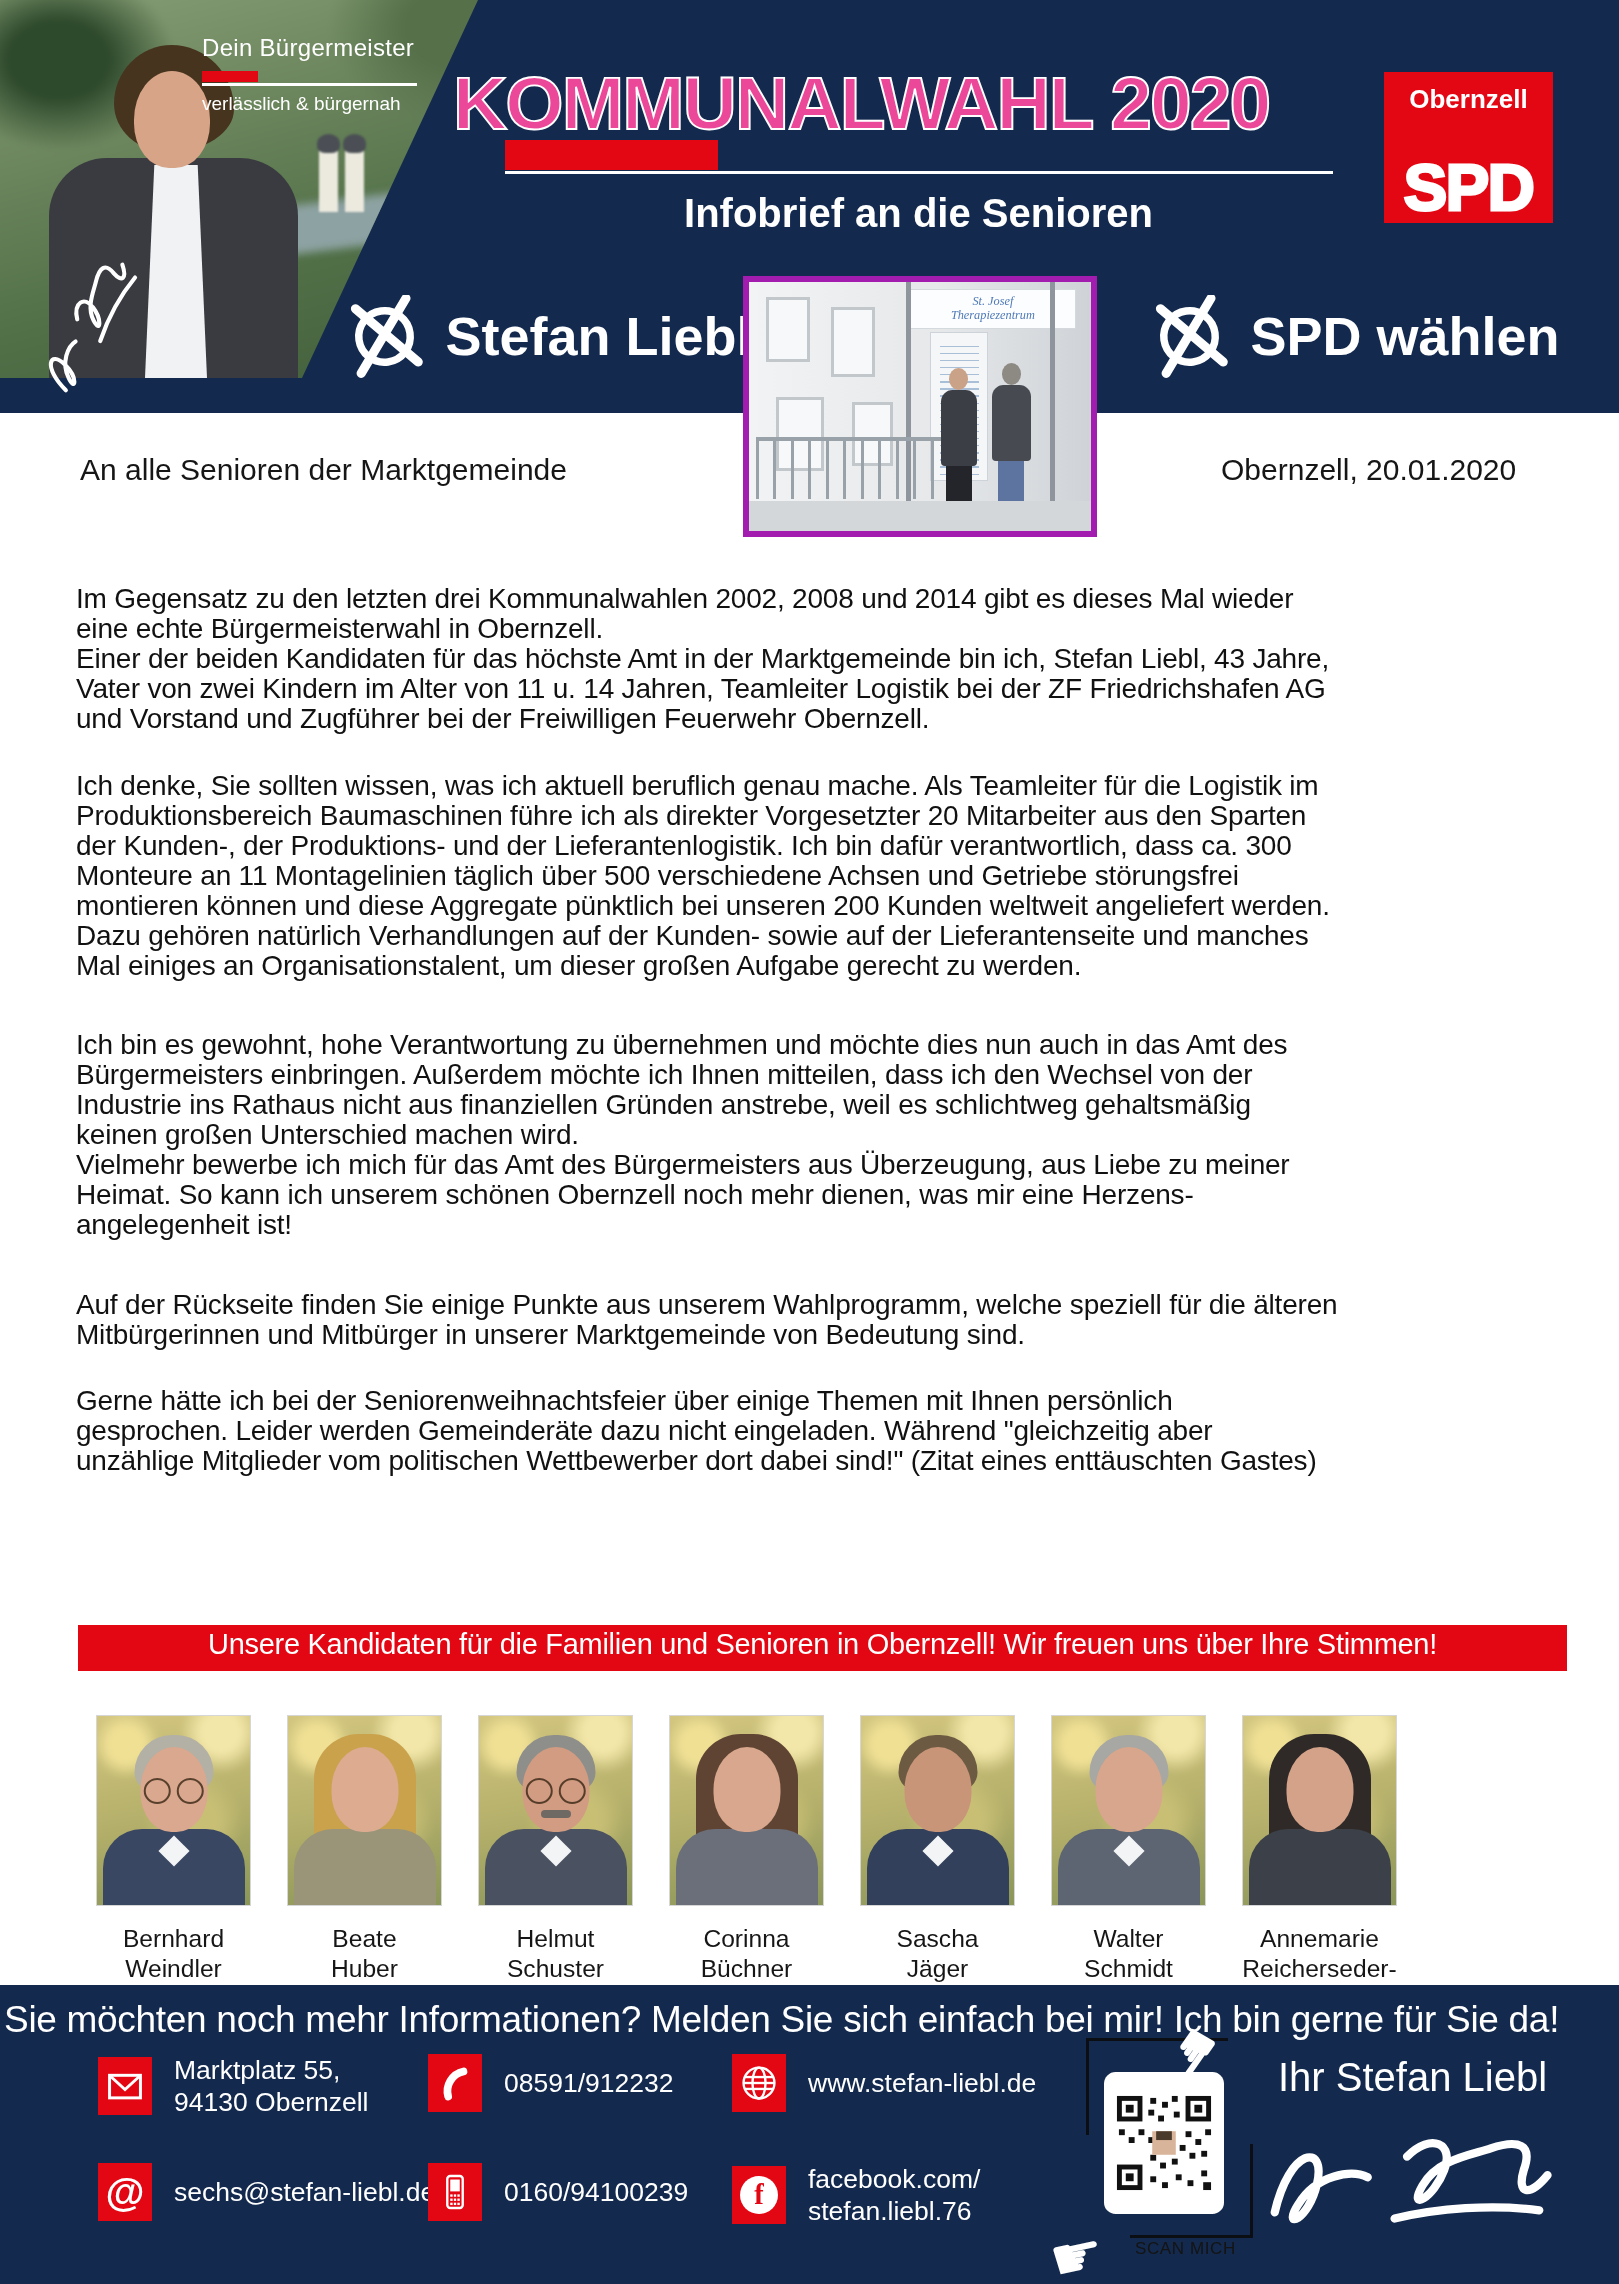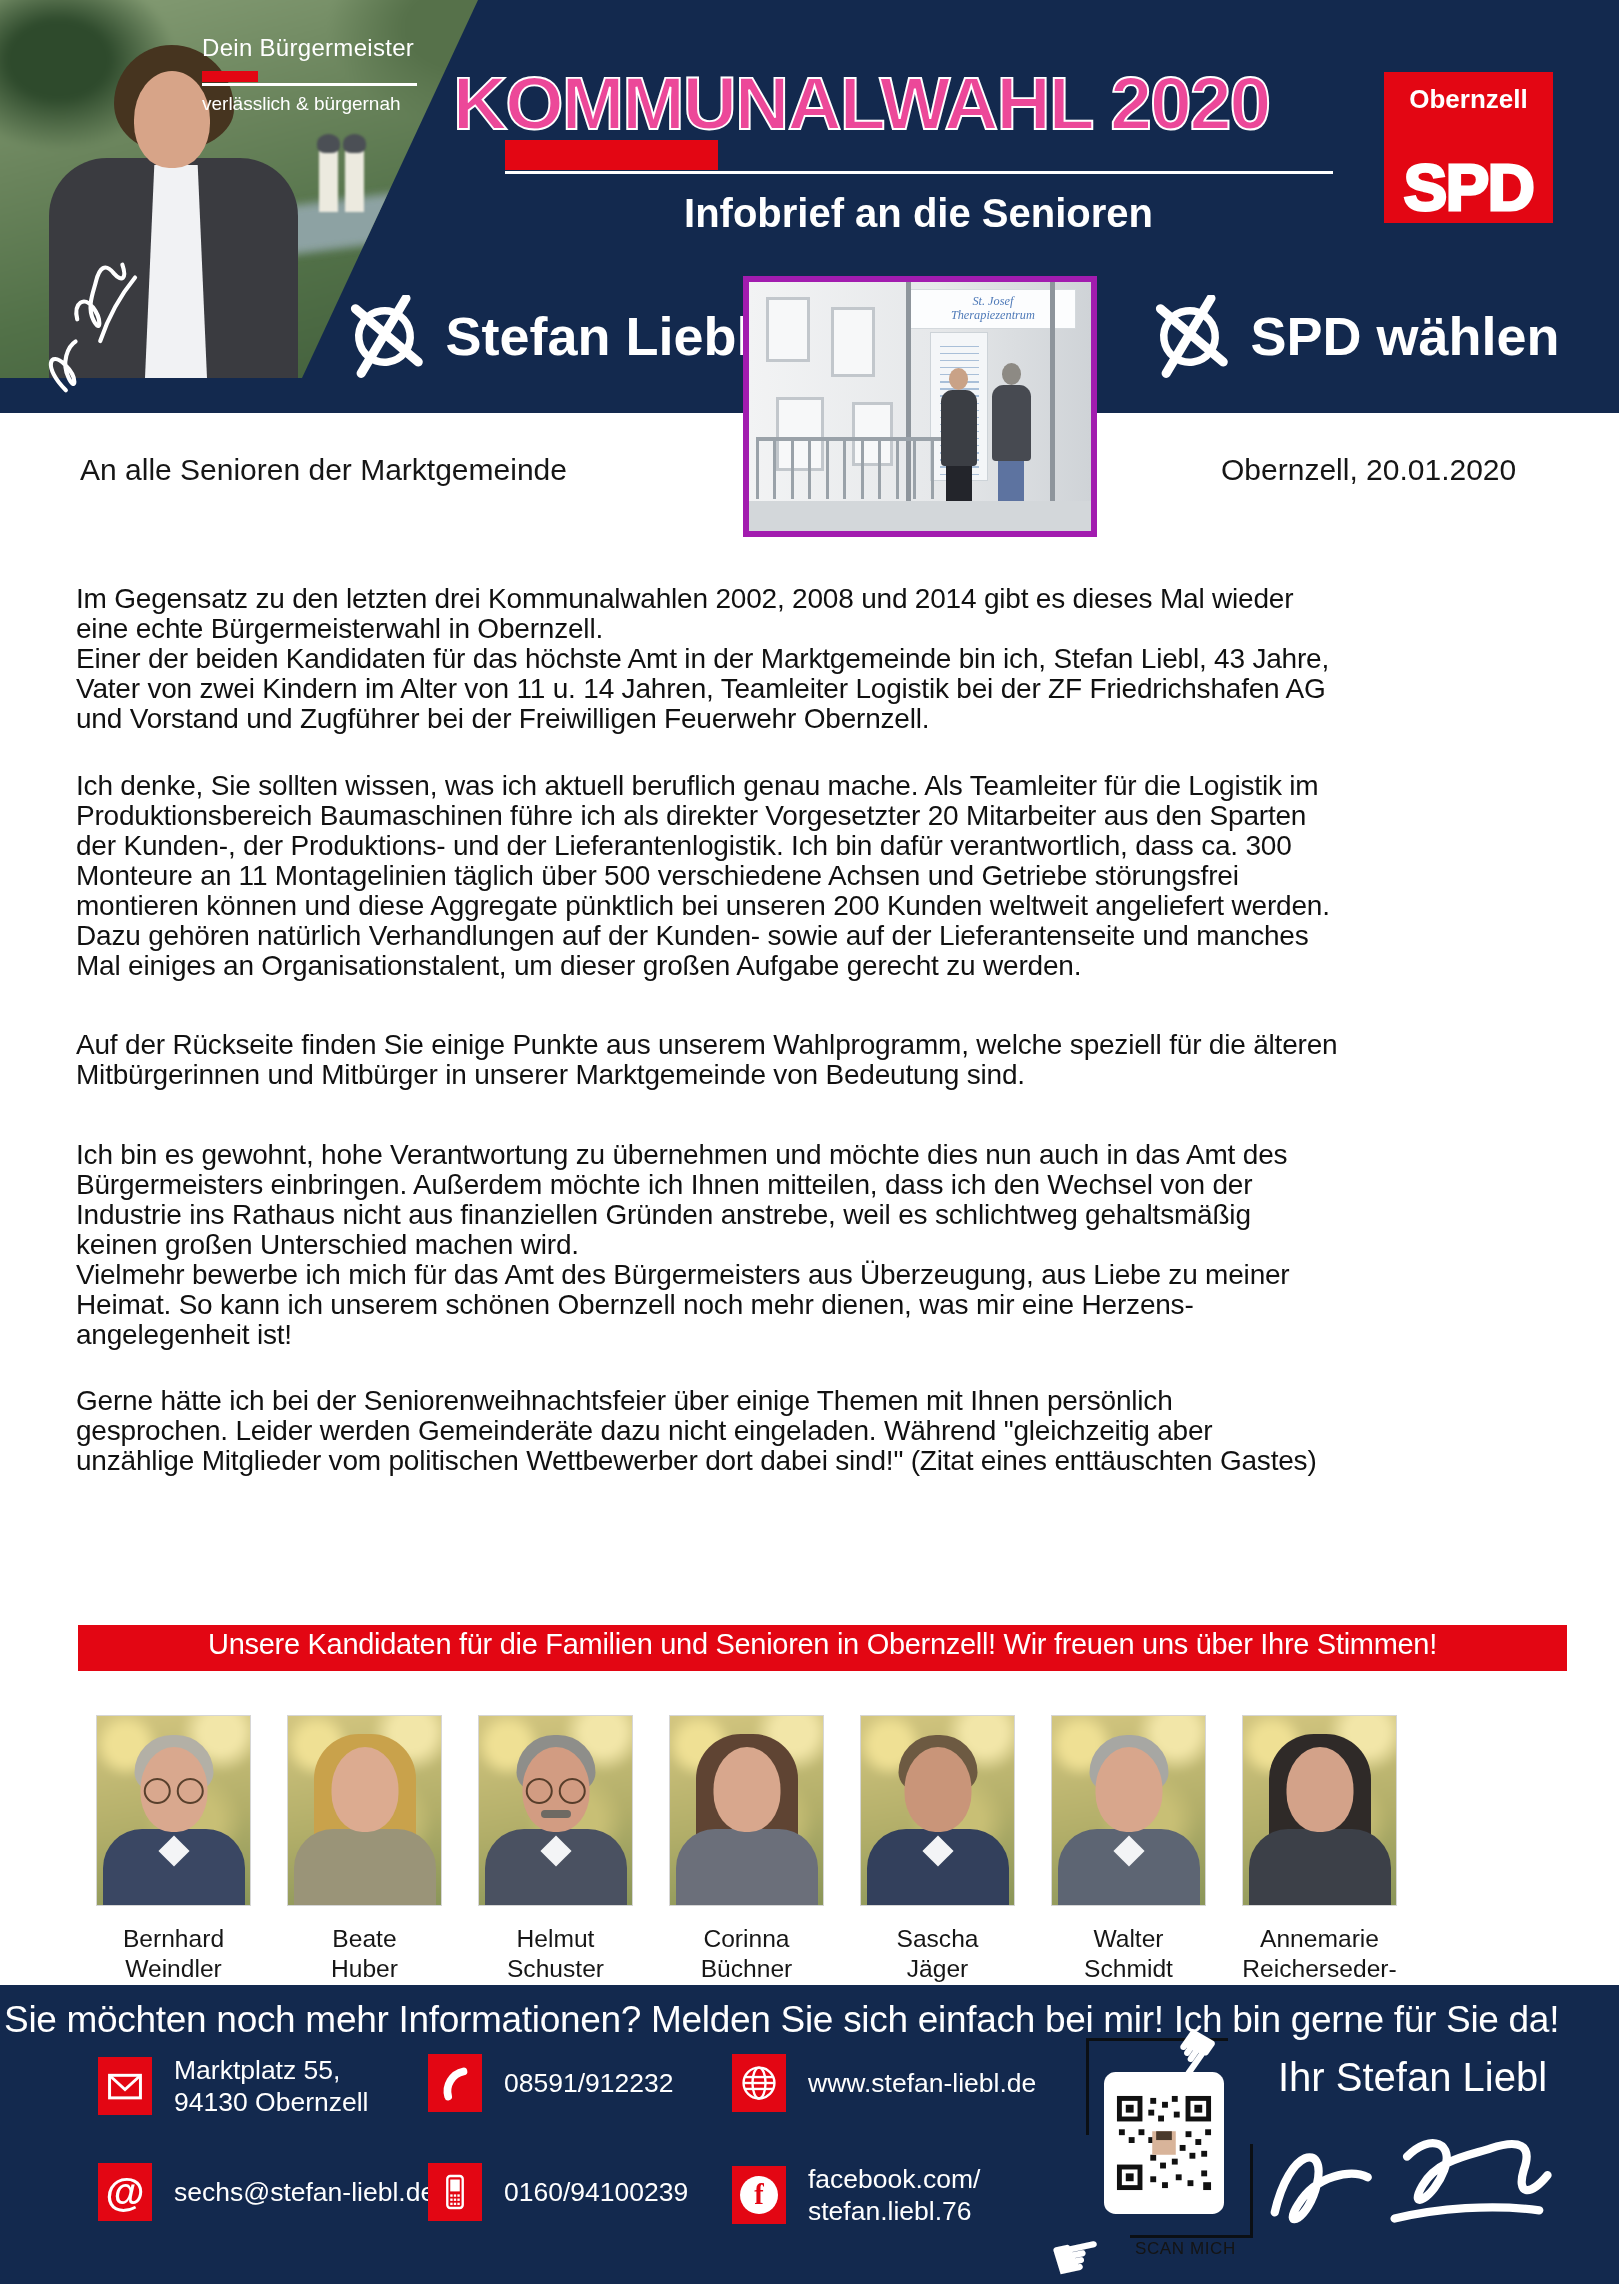--- a/index.html
+++ b/index.html
@@ -349,29 +349,29 @@
 Einer der beiden Kandidaten für das höchste Amt in der Marktgemeinde bin ich, Stefan Liebl, 43 Jahre,
 Vater von zwei Kindern im Alter von 11 u. 14 Jahren, Teamleiter Logistik bei der ZF Friedrichshafen AG
 und Vorstand und Zugführer bei der Freiwilligen Feuerwehr Obernzell.</p>
       <p>Ich denke, Sie sollten wissen, was ich aktuell beruflich genau mache. Als Teamleiter für die Logistik im
 Produktionsbereich Baumaschinen führe ich als direkter Vorgesetzter 20 Mitarbeiter aus den Sparten
 der Kunden-, der Produktions- und der Lieferantenlogistik. Ich bin dafür verantwortlich, dass ca. 300
 Monteure an 11 Montagelinien täglich über 500 verschiedene Achsen und Getriebe störungsfrei
 montieren können und diese Aggregate pünktlich bei unseren 200 Kunden weltweit angeliefert werden.
 Dazu gehören natürlich Verhandlungen auf der Kunden- sowie auf der Lieferantenseite und manches
 Mal einiges an Organisationstalent, um dieser großen Aufgabe gerecht zu werden.</p>
-      <p>Auf der Rückseite finden Sie einige Punkte aus unserem Wahlprogramm, welche speziell für die älteren
-Mitbürgerinnen und Mitbürger in unserer Marktgemeinde von Bedeutung sind.</p>
       <p>Ich bin es gewohnt, hohe Verantwortung zu übernehmen und möchte dies nun auch in das Amt des
 Bürgermeisters einbringen. Außerdem möchte ich Ihnen mitteilen, dass ich den Wechsel von der
 Industrie ins Rathaus nicht aus finanziellen Gründen anstrebe, weil es schlichtweg gehaltsmäßig
 keinen großen Unterschied machen wird.
 Vielmehr bewerbe ich mich für das Amt des Bürgermeisters aus Überzeugung, aus Liebe zu meiner
 Heimat. So kann ich unserem schönen Obernzell noch mehr dienen, was mir eine Herzens-
 angelegenheit ist!</p>
+      <p>Auf der Rückseite finden Sie einige Punkte aus unserem Wahlprogramm, welche speziell für die älteren
+Mitbürgerinnen und Mitbürger in unserer Marktgemeinde von Bedeutung sind.</p>
       <p>Gerne hätte ich bei der Seniorenweihnachtsfeier über einige Themen mit Ihnen persönlich
 gesprochen. Leider werden Gemeinderäte dazu nicht eingeladen. Während  "gleichzeitig aber
 unzählige Mitglieder vom politischen Wettbewerber dort dabei sind!" (Zitat eines enttäuschten Gastes)</p>
     </main>
 
   <div class="banner">Unsere Kandidaten für die Familien und Senioren in Obernzell! Wir freuen uns über Ihre Stimmen!</div>
 
   <section class="cands">
       <div class="cand">
         <div class="cphoto">

